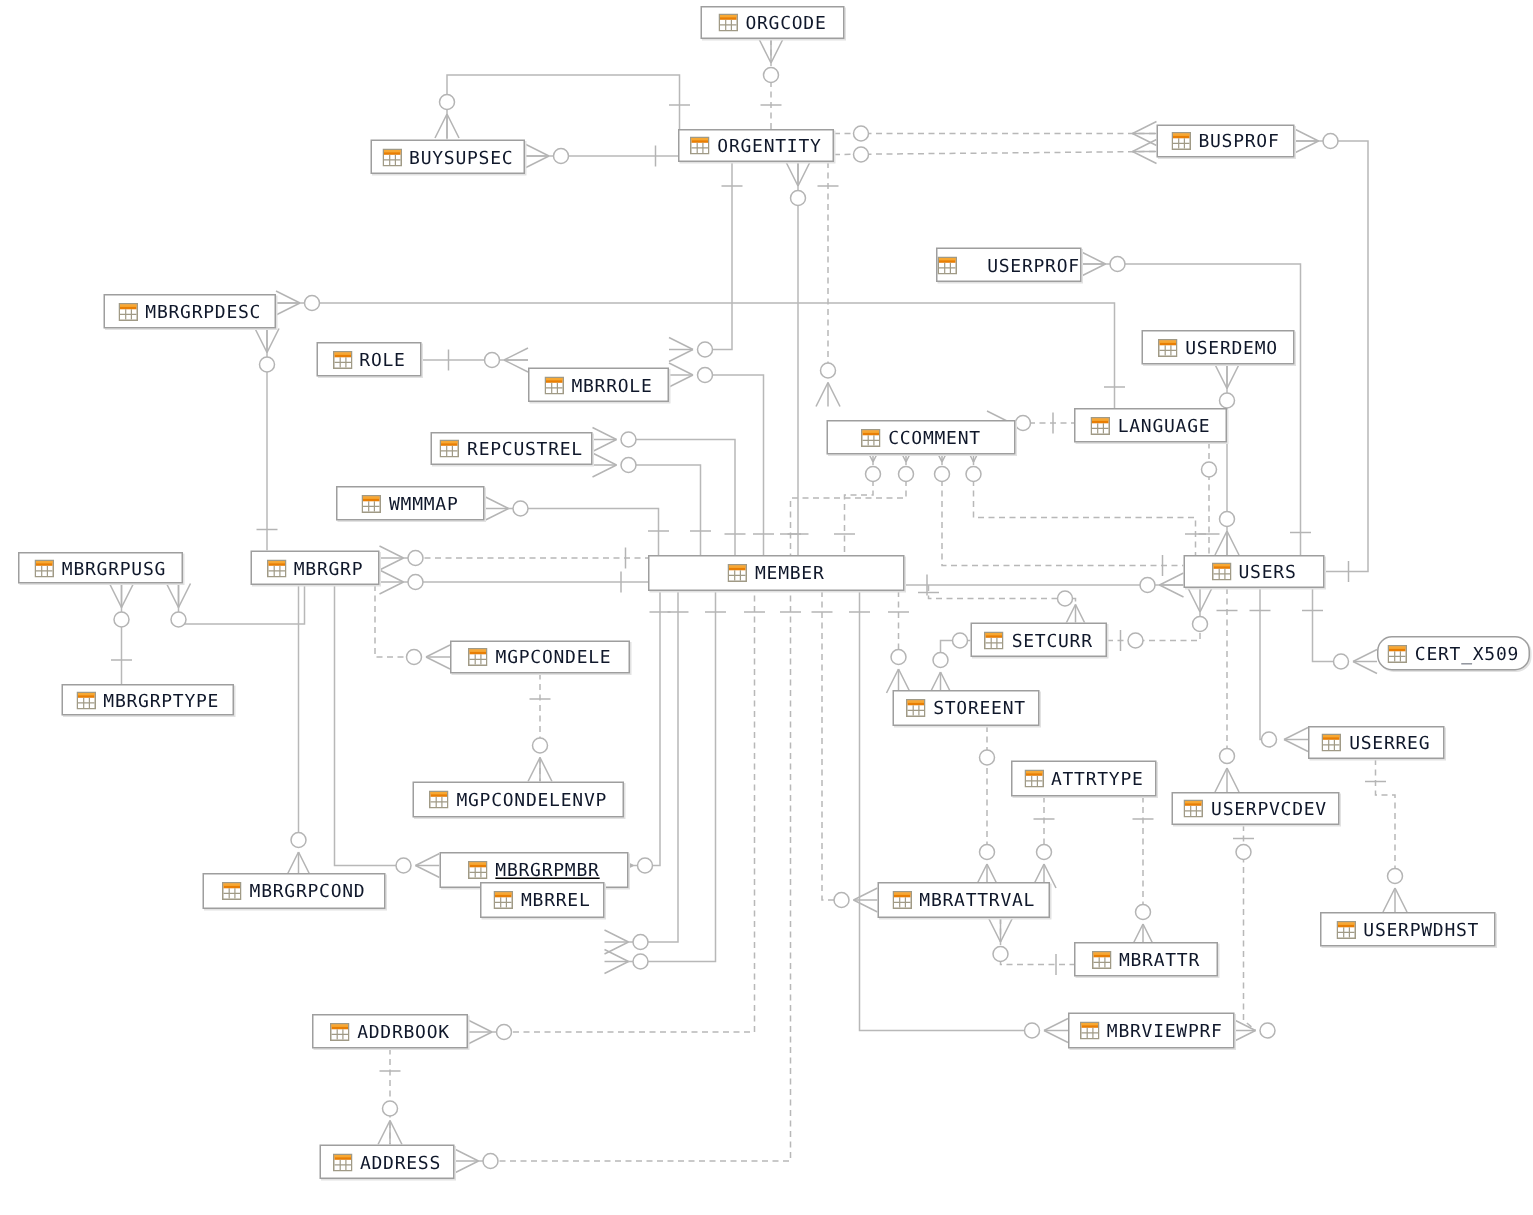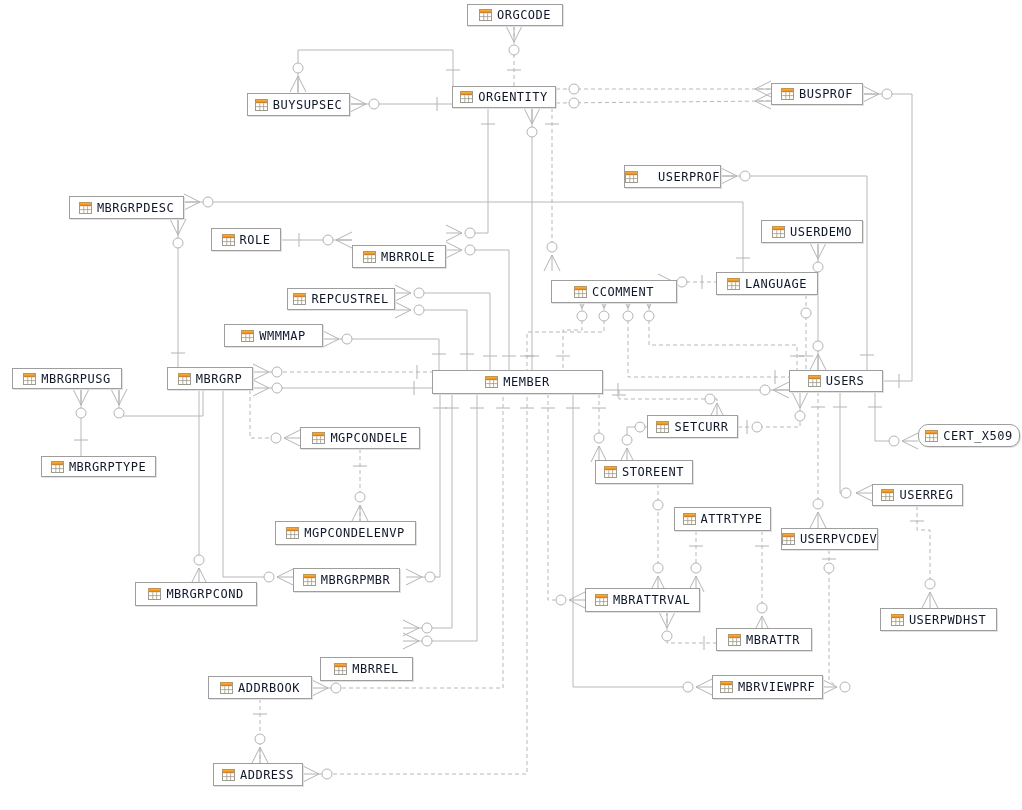--- a/index.html
+++ b/index.html
@@ -770,34 +770,34 @@
           <rect x="0.5" y="0.5" width="12" height="11" fill="#ffffff" stroke="#a09a86"></rect>
           <rect x="1" y="1" width="11" height="3.2" fill="#e87e04"></rect>
           <rect x="1" y="1" width="11" height="1.6" fill="#f7a833"></rect>
           <line x1="4.8" y1="4.2" x2="4.8" y2="11" stroke="#a09a86" stroke-width="0.8"></line>
           <line x1="8.6" y1="4.2" x2="8.6" y2="11" stroke="#a09a86" stroke-width="0.8"></line>
           <line x1="1" y1="7.6" x2="12" y2="7.6" stroke="#a09a86" stroke-width="0.8"></line>
         </svg>
       </span>
     <span class="label">USERREG</span>
   </div>
-    <div class="entity" style="left: 781px; top: 528px; width: 97px; height: 22px;">
+    <div class="entity" style="left: 781px; top: 528px; width: 112px; height: 22px;">
     <span class="icon">
         <svg width="13" height="12" viewBox="0 0 13 12" xmlns="http://www.w3.org/2000/svg">
           <rect x="0.5" y="0.5" width="12" height="11" fill="#ffffff" stroke="#a09a86"></rect>
           <rect x="1" y="1" width="11" height="3.2" fill="#e87e04"></rect>
           <rect x="1" y="1" width="11" height="1.6" fill="#f7a833"></rect>
           <line x1="4.8" y1="4.2" x2="4.8" y2="11" stroke="#a09a86" stroke-width="0.8"></line>
           <line x1="8.6" y1="4.2" x2="8.6" y2="11" stroke="#a09a86" stroke-width="0.8"></line>
           <line x1="1" y1="7.6" x2="12" y2="7.6" stroke="#a09a86" stroke-width="0.8"></line>
         </svg>
       </span>
     <span class="label">USERPVCDEV</span>
   </div>
-    <div class="entity" style="left: 293px; top: 568px; width: 107px; height: 24px;">
+    <div class="entity" style="left: 293px; top: 568px; width: 126px; height: 24px; text-decoration: underline;">
     <span class="icon">
         <svg width="13" height="12" viewBox="0 0 13 12" xmlns="http://www.w3.org/2000/svg">
           <rect x="0.5" y="0.5" width="12" height="11" fill="#ffffff" stroke="#a09a86"></rect>
           <rect x="1" y="1" width="11" height="3.2" fill="#e87e04"></rect>
           <rect x="1" y="1" width="11" height="1.6" fill="#f7a833"></rect>
           <line x1="4.8" y1="4.2" x2="4.8" y2="11" stroke="#a09a86" stroke-width="0.8"></line>
           <line x1="8.6" y1="4.2" x2="8.6" y2="11" stroke="#a09a86" stroke-width="0.8"></line>
           <line x1="1" y1="7.6" x2="12" y2="7.6" stroke="#a09a86" stroke-width="0.8"></line>
         </svg>
       </span>
@@ -848,21 +848,21 @@
           <rect x="0.5" y="0.5" width="12" height="11" fill="#ffffff" stroke="#a09a86"></rect>
           <rect x="1" y="1" width="11" height="3.2" fill="#e87e04"></rect>
           <rect x="1" y="1" width="11" height="1.6" fill="#f7a833"></rect>
           <line x1="4.8" y1="4.2" x2="4.8" y2="11" stroke="#a09a86" stroke-width="0.8"></line>
           <line x1="8.6" y1="4.2" x2="8.6" y2="11" stroke="#a09a86" stroke-width="0.8"></line>
           <line x1="1" y1="7.6" x2="12" y2="7.6" stroke="#a09a86" stroke-width="0.8"></line>
         </svg>
       </span>
     <span class="label">USERPWDHST</span>
   </div>
-    <div class="entity" style="left: 320px; top: 657px; width: 93px; height: 24px;">
+    <div class="entity" style="left: 320px; top: 588px; width: 83px; height: 24px;">
     <span class="icon">
         <svg width="13" height="12" viewBox="0 0 13 12" xmlns="http://www.w3.org/2000/svg">
           <rect x="0.5" y="0.5" width="12" height="11" fill="#ffffff" stroke="#a09a86"></rect>
           <rect x="1" y="1" width="11" height="3.2" fill="#e87e04"></rect>
           <rect x="1" y="1" width="11" height="1.6" fill="#f7a833"></rect>
           <line x1="4.8" y1="4.2" x2="4.8" y2="11" stroke="#a09a86" stroke-width="0.8"></line>
           <line x1="8.6" y1="4.2" x2="8.6" y2="11" stroke="#a09a86" stroke-width="0.8"></line>
           <line x1="1" y1="7.6" x2="12" y2="7.6" stroke="#a09a86" stroke-width="0.8"></line>
         </svg>
       </span>

